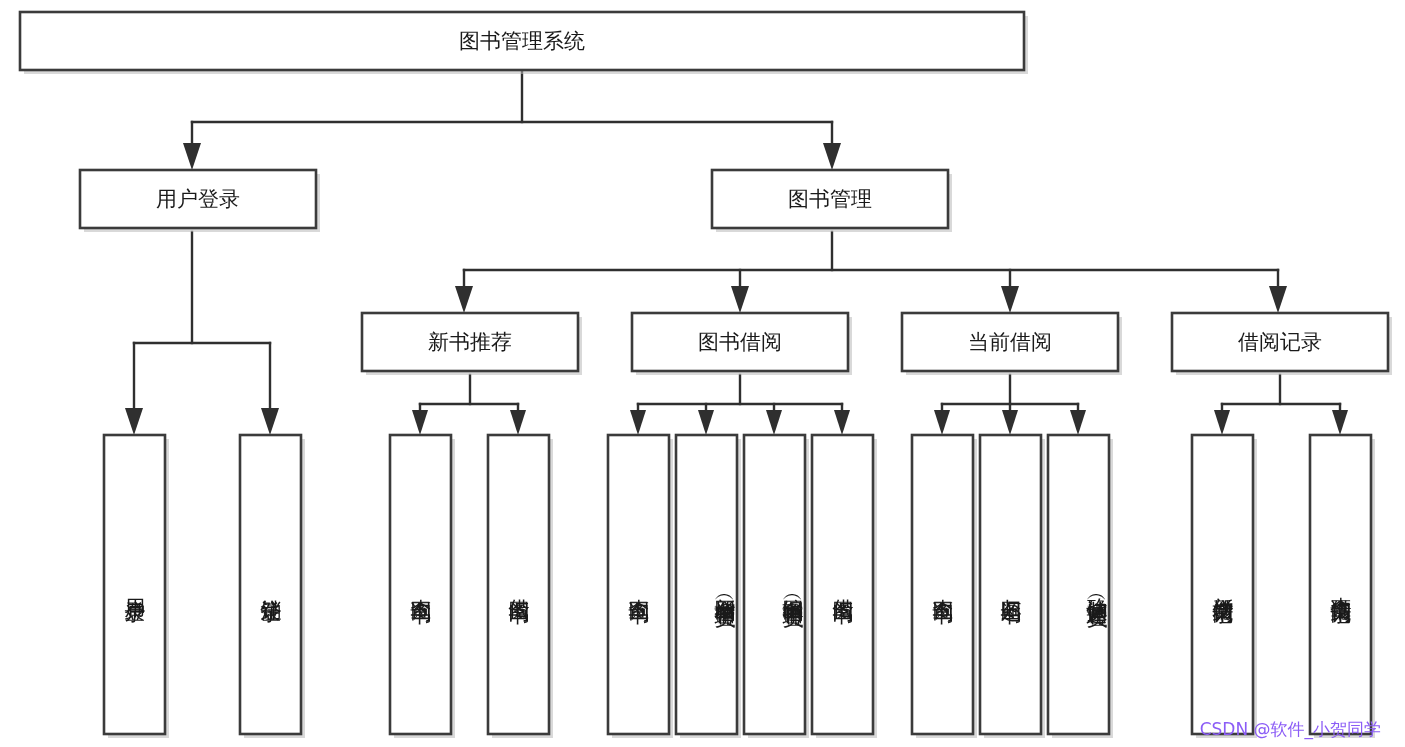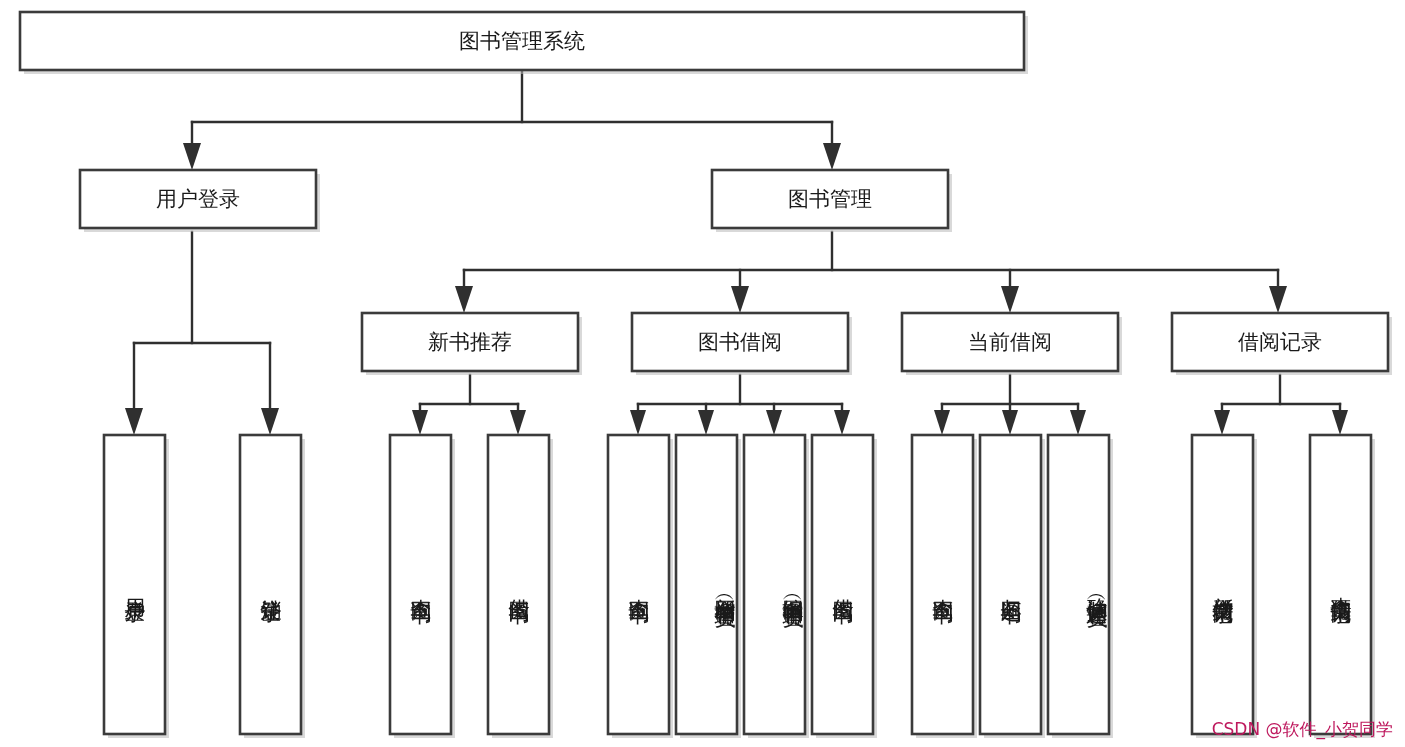--- a/index.html
+++ b/index.html
@@ -57,25 +57,25 @@
     font-size: 21px;
     line-height: 1.18;
     color: #1a1a1a;
     letter-spacing: 1.5px;
     text-align: center;
     white-space: nowrap;
     pointer-events: none;
   }
   .watermark {
     position: absolute;
-    right: 12px;
+    right: 24px;
     bottom: 6px;
     font-family: "DejaVu Sans", "Liberation Sans", sans-serif;
     font-size: 17px;
-    color: #be185d;
+    color: #8b5cf6;
     white-space: nowrap;
   }
 </style>
 </head>
 <body>
 
 <div id="diagram-root">
 
   <svg id="tree-svg" viewBox="0 0 1405 747">
 

